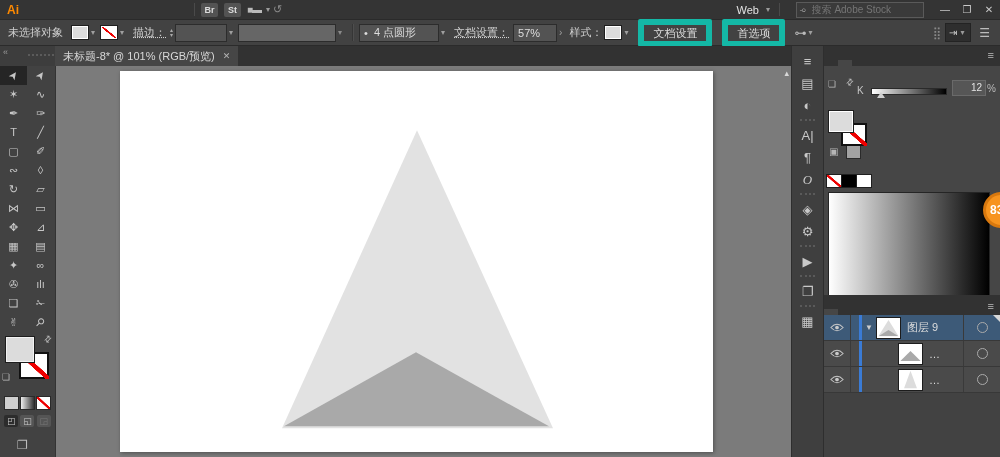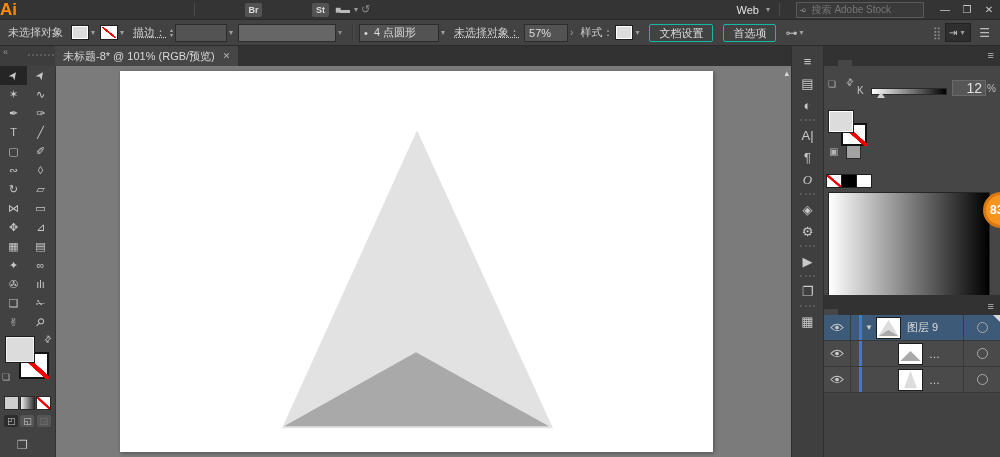--- a/index.html
+++ b/index.html
@@ -4,25 +4,25 @@
 <style>
   html,body{margin:0;padding:0;background:#222;}
   #app{position:relative;width:1000px;height:457px;background:#424242;overflow:hidden;
        font-family:"Liberation Sans","DejaVu Sans",sans-serif;color:#cfcfcf;
        -webkit-user-select:none;user-select:none;}
   .glyph{display:inline-block;line-height:1;}
 
   
   .menubar{position:absolute;top:0;left:0;right:0;height:19px;background:#343434;
            display:flex;align-items:center;font-size:11px;border-bottom:1px solid #2a2a2a;}
-  .ai-logo{width:26px;text-align:left;font-weight:bold;color:#ff8a00;font-size:17px;}
+  .ai-logo{width:26px;text-align:center;font-weight:bold;color:#ff8a00;font-size:12px;}
   .menu-item{padding:0 9px;color:#d6d6d6;cursor:default;white-space:nowrap;}
   .mb-sep{width:1px;height:13px;background:#4a4a4a;margin:0 6px;}
   .mini-app{width:17px;height:14px;background:#535353;border-radius:2px;color:#ddd;
-            font-size:9px;font-weight:bold;text-align:center;line-height:14px;margin-right:6px;margin-left:44px;}
+            font-size:9px;font-weight:bold;text-align:center;line-height:14px;margin-right:6px;}
   .ws-icon{color:#bbb;font-size:10px;letter-spacing:-1px;margin-right:2px;}
   .chev{color:#9a9a9a;font-size:8px;margin:0 3px;}
   .spacer{flex:1;}
   .ws-label{color:#e2e2e2;margin-right:4px;}
   .search-box{display:flex;align-items:center;border:1px solid #5a5a5a;height:14px;
               width:118px;margin:0 10px;padding:0 4px;background:#3a3a3a;}
   .search-box input{background:transparent;border:none;outline:none;color:#9a9a9a;
                     font-size:10px;width:100%;font-family:inherit;}
   .mag{color:#aaa;font-size:10px;margin-right:3px;transform:rotate(45deg);}
   .win-btn{width:22px;text-align:center;color:#c9c9c9;font-size:10px;cursor:default;}
@@ -33,21 +33,21 @@
   .cb-label{margin:0 8px;color:#cfcfcf;white-space:nowrap;}
   .cb-link{text-decoration:underline;text-decoration-style:dotted;margin:0 4px;white-space:nowrap;}
   .swatch{width:16px;height:13px;border:1px solid #1f1f1f;background:#dcdcdc;box-shadow:inset 0 0 0 1px #fff;}
   .swatch.none{background:linear-gradient(to top right,#fff 45%,#e00 46%,#e00 54%,#fff 55%);}
   .cb-chev{color:#9f9f9f;font-size:8px;margin:0 5px 0 2px;}
   .cb-sep{width:1px;height:17px;background:#363636;border-right:1px solid #4e4e4e;margin:0 5px;}
   .stepper{display:flex;flex-direction:column;font-size:6px;color:#aaa;line-height:5px;margin-right:2px;}
   .cb-box{height:16px;min-width:42px;background:#535353;border:1px solid #2c2c2c;
           display:flex;align-items:center;padding:0 4px;color:#ddd;}
   .cb-box.wide{width:88px;background:#666;}
-  .cb-btn{height:16px;border:1px solid #14b8a6;border-radius:2px;padding:0 9px;line-height:16px;
+  .cb-btn{height:16px;border:6px solid #14b8a6;border-radius:2px;padding:0 9px;line-height:16px;
           color:#ddd;margin:0 5px;white-space:nowrap;}
   .dim{color:#8a8a8a;}
   .cb-right{margin-left:auto;display:flex;align-items:center;margin-right:6px;}
   .panelbtn{width:24px;height:17px;background:#2e2e2e;border:1px solid #232323;
             display:flex;align-items:center;justify-content:center;color:#ccc;font-size:10px;margin:0 4px;}
 
   
   .tabbar{position:absolute;top:46px;left:0;right:0;height:20px;background:#323232;}
   .tb-header{position:absolute;left:0;top:0;width:55px;height:20px;background:#3d3d3d;color:#9a9a9a;}
   .tb-header .collapse{position:absolute;left:3px;top:1px;font-size:9px;}
@@ -111,21 +111,21 @@
 
   .colorpanel{position:relative;height:229px;background:#464646;}
   .cp-mini{position:absolute;left:4px;top:13px;color:#bbb;font-size:9px;}
   .cp-swap{position:absolute;left:22px;top:11px;color:#bbb;font-size:9px;transform:rotate(-45deg);}
   .cp-k{position:absolute;left:33px;top:19px;font-size:10px;color:#c5c5c5;}
   .k-track{position:absolute;left:47px;top:22px;width:74px;height:5px;border:1px solid #2a2a2a;
            background:linear-gradient(to right,#fff,#000);}
   .k-thumb{position:absolute;top:3px;width:0;height:0;border-left:4px solid transparent;
            border-right:4px solid transparent;border-bottom:6px solid #cfcfcf;}
   .k-value{position:absolute;left:128px;top:14px;width:26px;height:14px;background:#565656;
-           border:1px solid #6a6a6a;color:#e2e2e2;font-size:14px;text-align:right;padding:0 3px;line-height:14px;}
+           border:1px solid #6a6a6a;color:#e2e2e2;font-size:10px;text-align:right;padding:0 3px;line-height:14px;}
   .k-pct{position:absolute;left:163px;top:17px;font-size:10px;color:#bbb;}
   .cp-fill{position:absolute;left:4px;top:44px;width:24px;height:21px;background:#dcdcdc;
            border:1px solid #1f1f1f;box-shadow:inset 0 0 0 1px #fff;z-index:2;}
   .cp-stroke{position:absolute;left:17px;top:57px;width:22px;height:19px;background:#fff;border:2px solid #111;z-index:1;}
   .cp-stroke::after{content:"";position:absolute;inset:-2px;
            background:linear-gradient(to top right,transparent 44%,#e00 45%,#e00 55%,transparent 56%);}
   .cp-cube{position:absolute;left:5px;top:80px;color:#b5b5b5;font-size:10px;}
   .cp-cube-sw{position:absolute;left:22px;top:79px;width:13px;height:12px;background:#a2a2a2;border:1px solid #2a2a2a;}
   .mini-sw-row{position:absolute;left:2px;top:108px;display:flex;}
   .mini-sw{width:14px;height:12px;border:1px solid #1f1f1f;}
@@ -212,21 +212,21 @@
     <span class="cb-box"></span>
     <span class="cb-chev">▾</span>
     <span class="cb-box wide"></span>
     <span class="cb-chev dim">▾</span>
     <span class="cb-sep"></span>
     <span class="cb-box" style="min-width:70px;gap:6px;">
       <span>•</span>
       <span>4 点圆形</span>
     </span>
     <span class="cb-chev">▾</span>
-    <span class="cb-link">未选择对象：</span>
+    <span class="cb-link">文档设置：</span>
     <span class="cb-box" style="min-width:34px;">57%</span>
     <span class="cb-chev" style="font-size:10px;">›</span>
     <span class="cb-label" style="margin:0 2px;">样式：</span>
     <span class="swatch"></span>
     <span class="cb-chev">▾</span>
     <span class="cb-btn">文档设置</span>
     <span class="cb-btn">首选项</span>
     <span style="color:#bbb;font-size:12px;margin-left:4px;">⊶</span>
     <span class="cb-chev">▾</span>
     <div class="cb-right">

